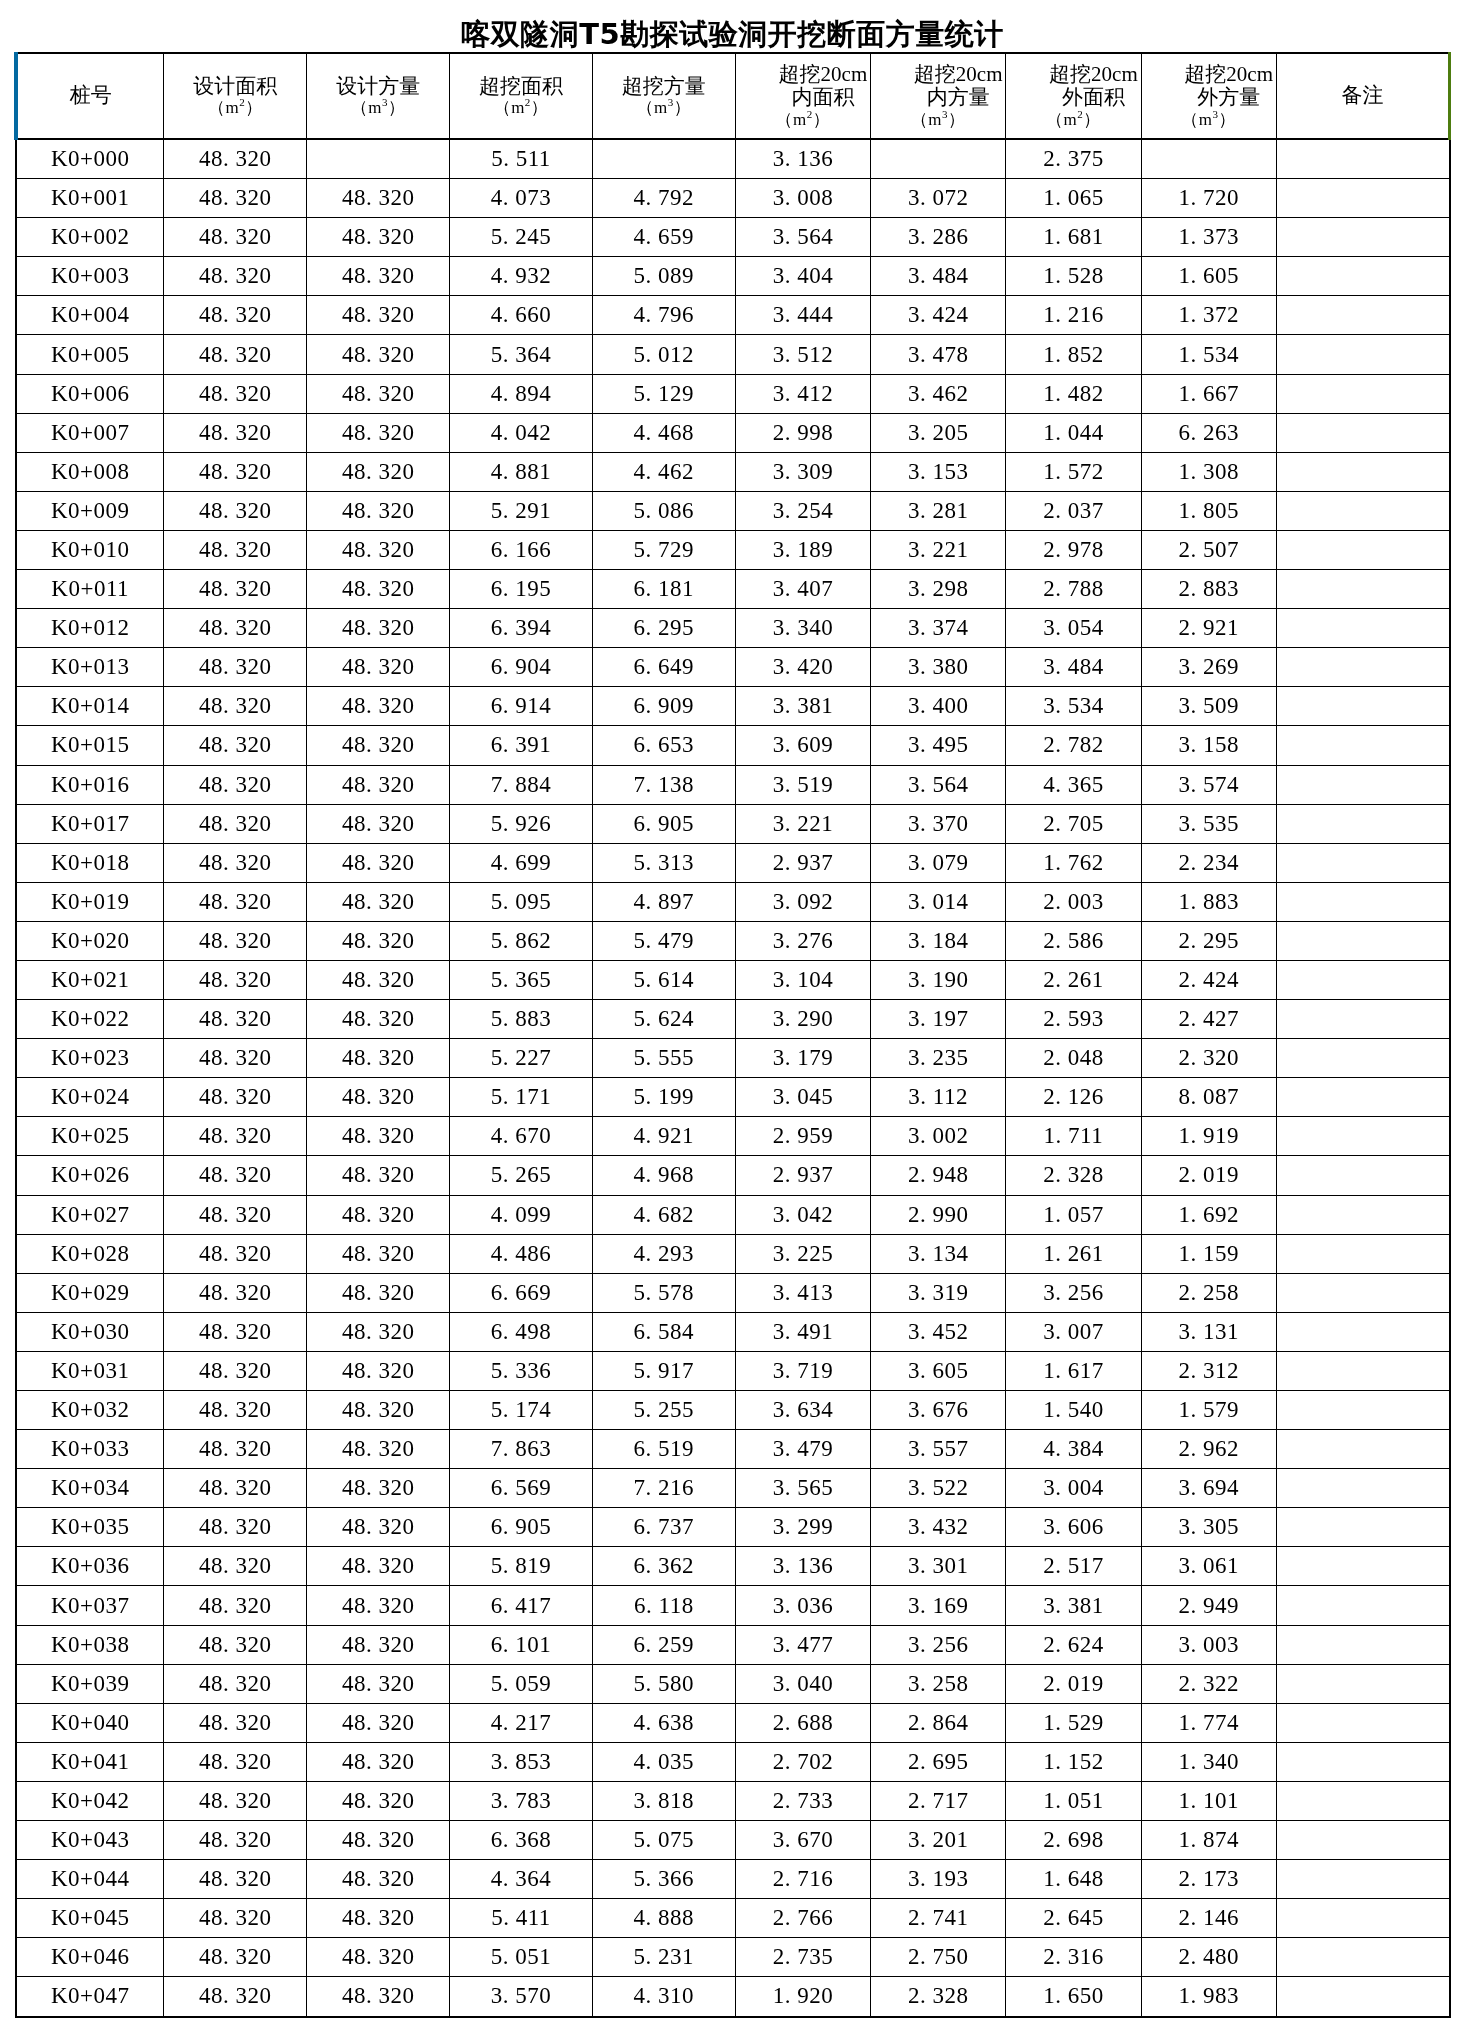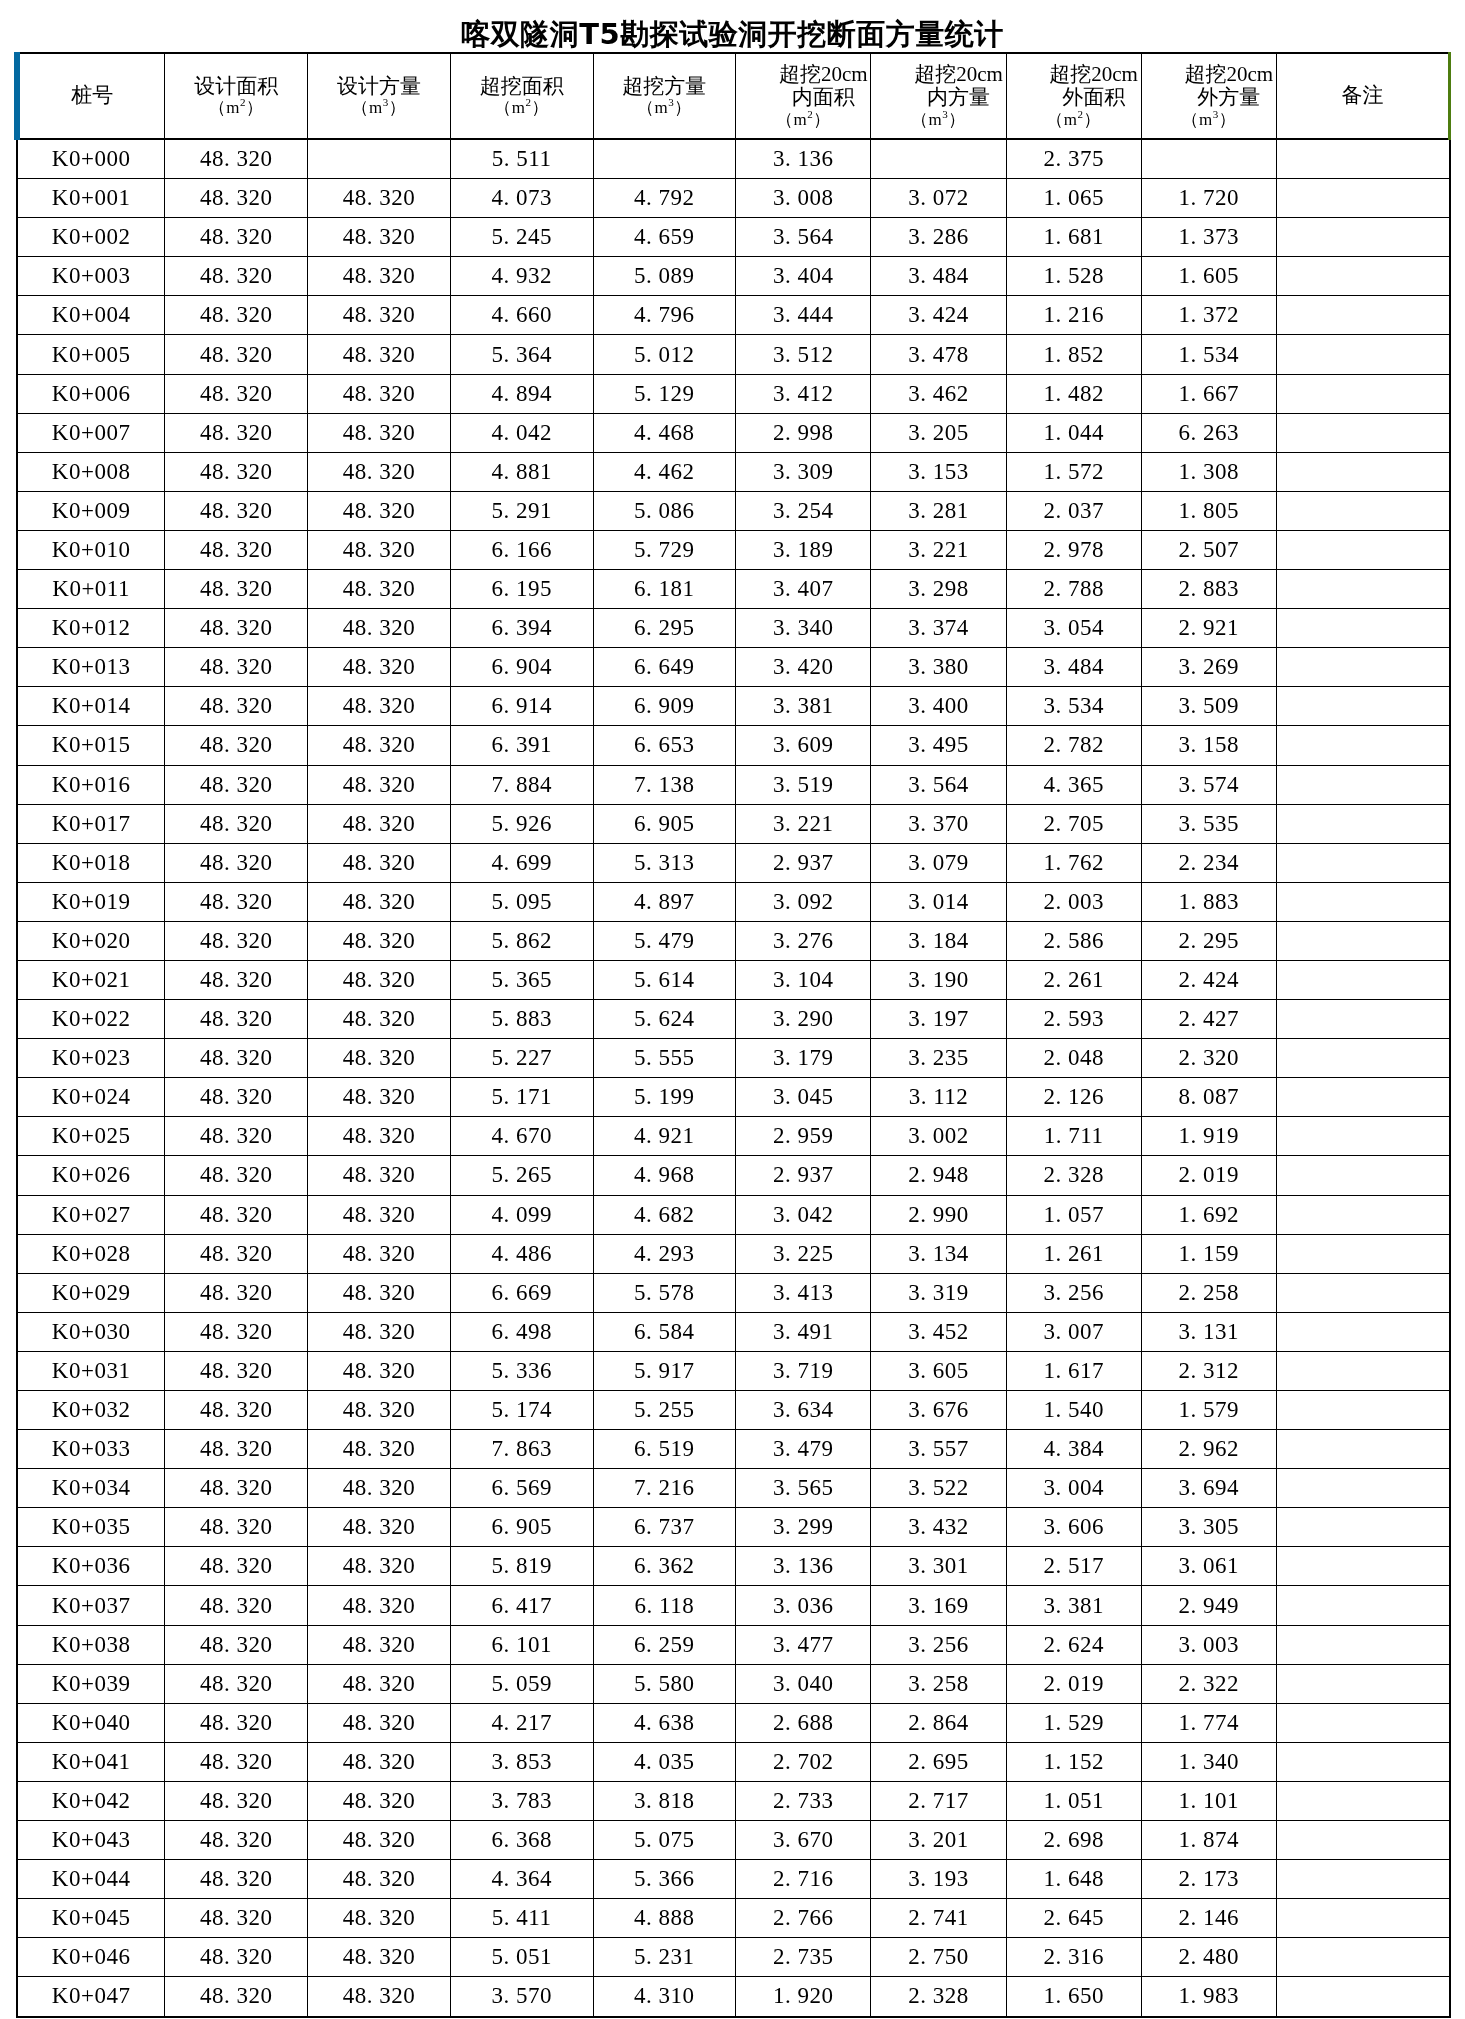--- a/index.html
+++ b/index.html
@@ -56,21 +56,21 @@
     background: #ffffff;
   }
   table.sheet thead th {
     border-top: 2px solid #000000;
     border-bottom: 2px solid #000000;
     height: 84px;
     font-weight: normal;
     font-size: 21px;
     line-height: 1.12;
   }
-  table.sheet thead th:first-child { border-left: 6px solid #0369a1; }
+  table.sheet thead th:first-child { border-left: 4px solid #0369a1; }
   table.sheet thead th:last-child  { border-right: 3px solid #4d7c0f; }
 
   .hdr-main {
     display: block;
     white-space: nowrap;
     padding-left: 40px;
   }
   .hdr-unit {
     display: block;
     font-size: 17px;

